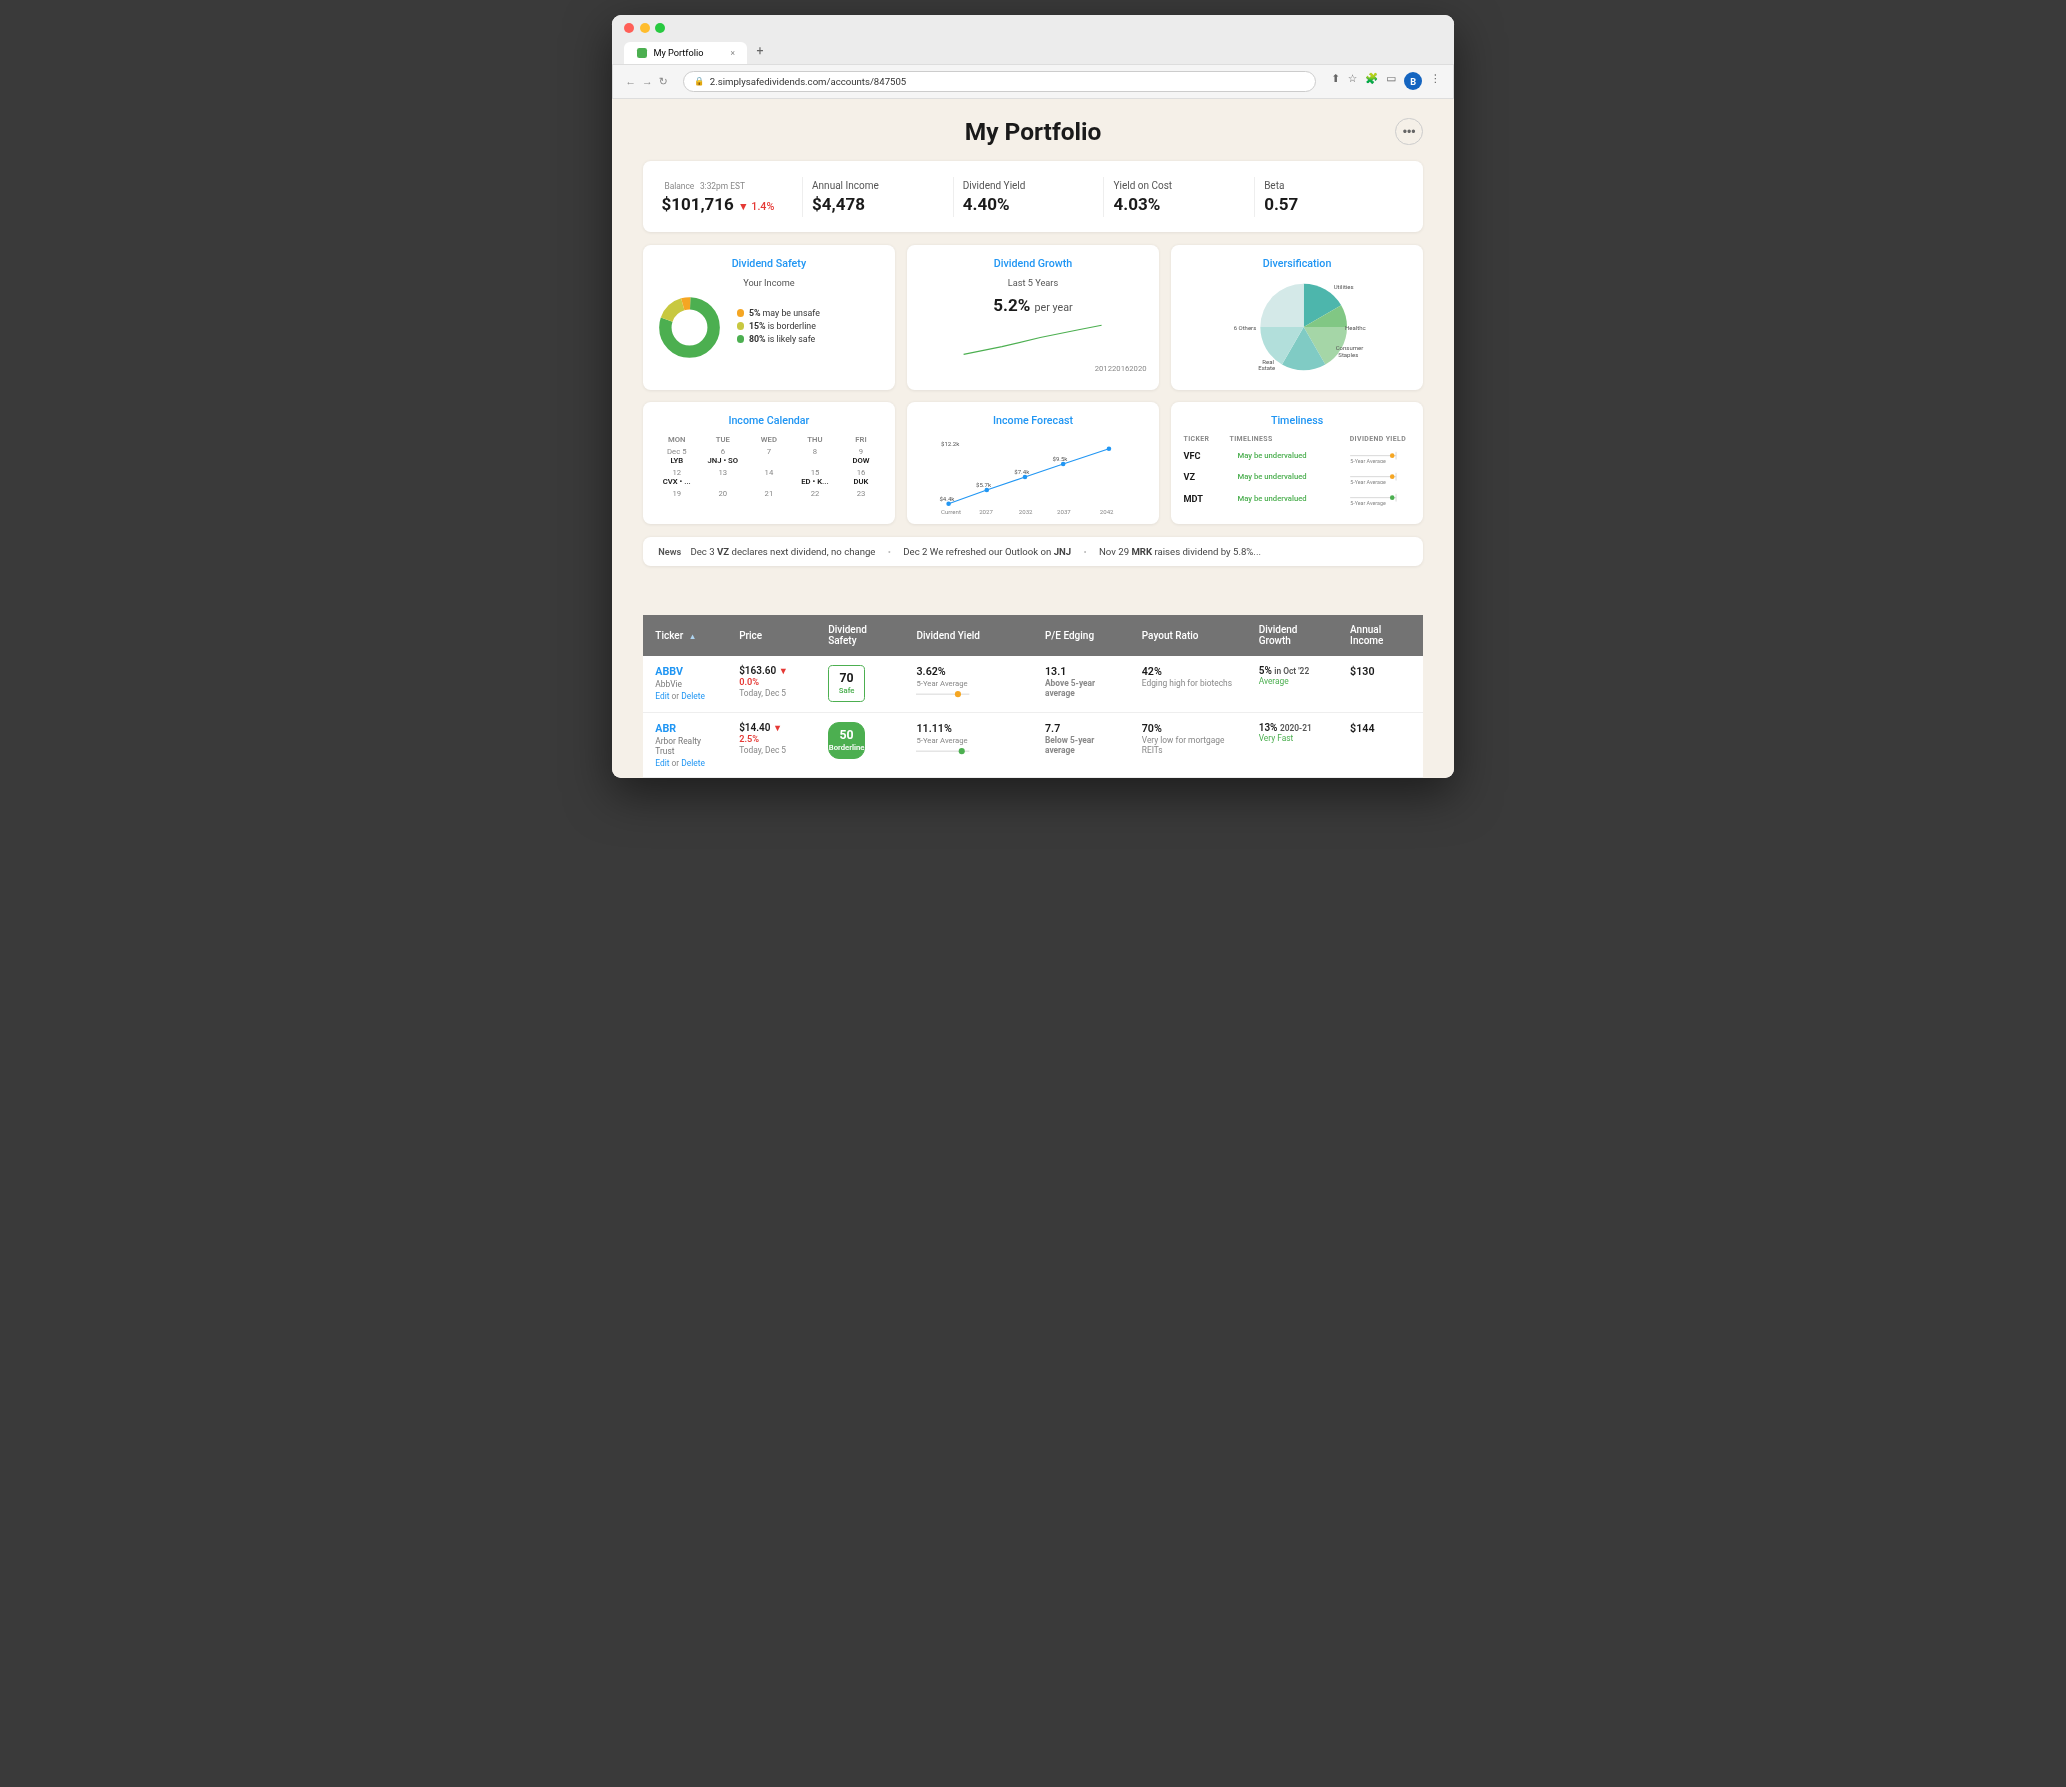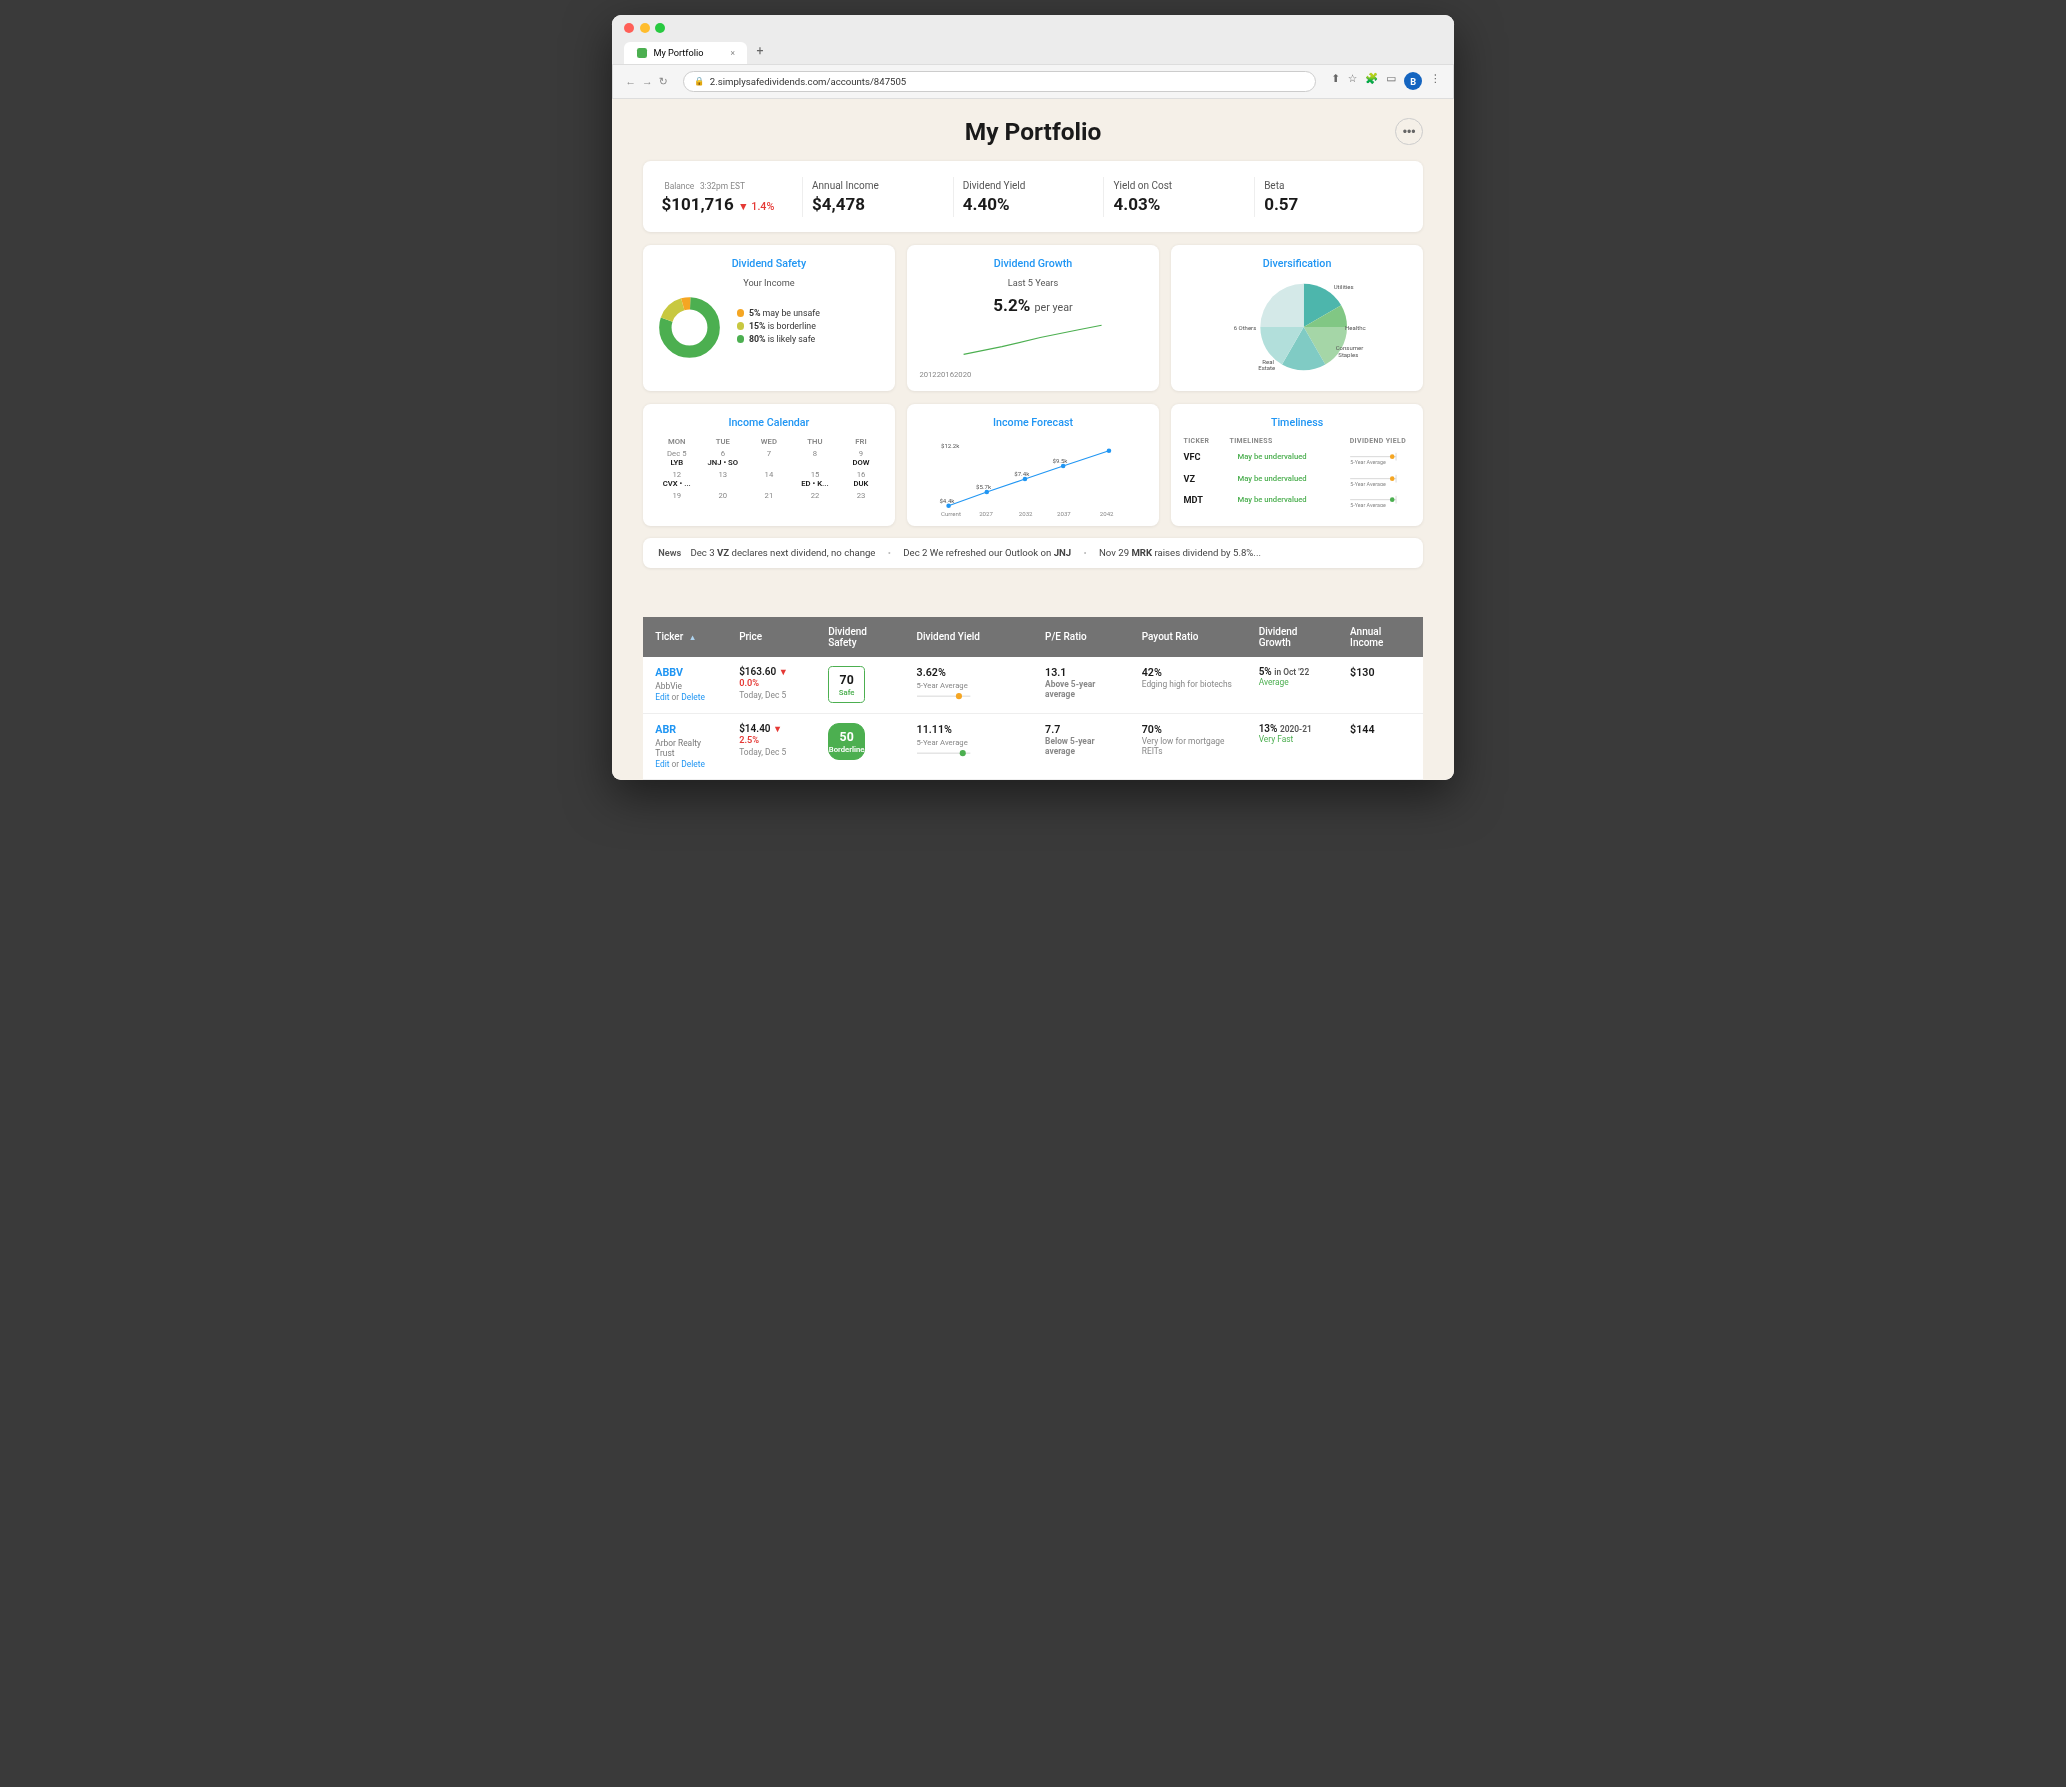--- a/index.html
+++ b/index.html
@@ -230,24 +230,24 @@
     }
     .growth-sub {
       text-align: center;
       font-size: 9.2px;
       color: #555;
       margin-bottom: 6.1px;
     }
     .growth-chart { height: 46px; display: flex; align-items: flex-end; position: relative; }
     .growth-chart-labels {
       display: flex;
-      justify-content: flex-start;
+      justify-content: flex-end;
       font-size: 7.7px;
       color: #888;
-      margin-top: 8px;
+      margin-top: 2px;
     }
     
     .div-widget { min-height: 115px; }
     .div-chart-area {
       display: flex;
       align-items: center;
       justify-content: center;
       position: relative;
     }
     
@@ -856,21 +856,21 @@
     <table class="holdings-table">
       <thead>
         <tr>
           <th>
             <span>Ticker</span>
             <span class="sort-arrow">▲</span>
           </th>
           <th><span>Price</span></th>
           <th><span>Dividend Safety</span></th>
           <th><span>Dividend Yield</span></th>
-          <th><span>P/E Ratio</span></th>
+          <th><span>P/E Edging</span></th>
           <th><span>Payout Ratio</span></th>
           <th><span>Dividend Growth</span></th>
           <th><span>Annual Income</span></th>
         </tr>
       </thead>
       <tbody>
 
         <tr>
           <td>
             <a class="ticker-link">ABBV</a>

